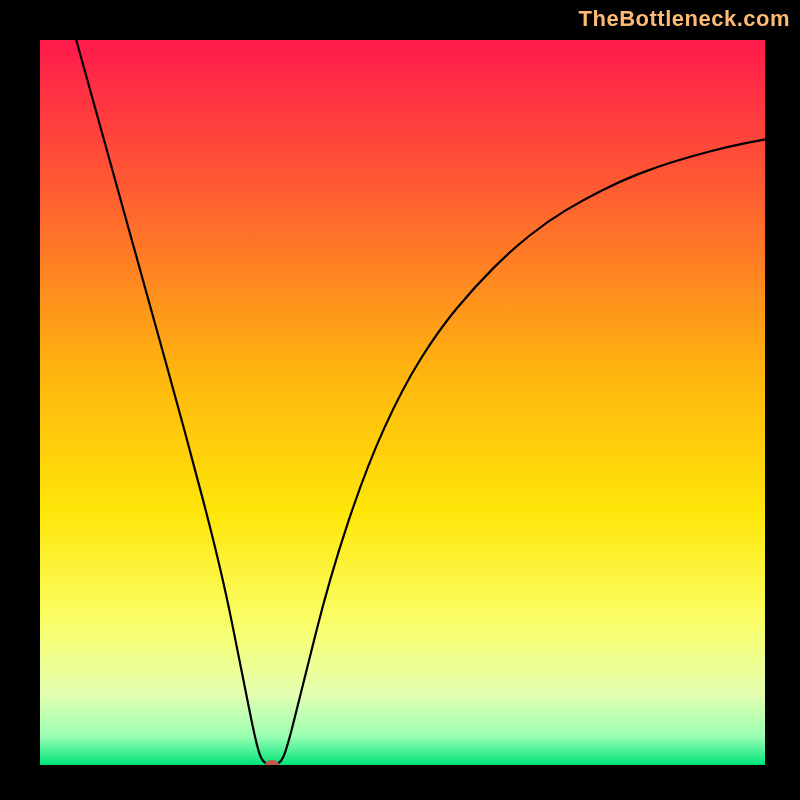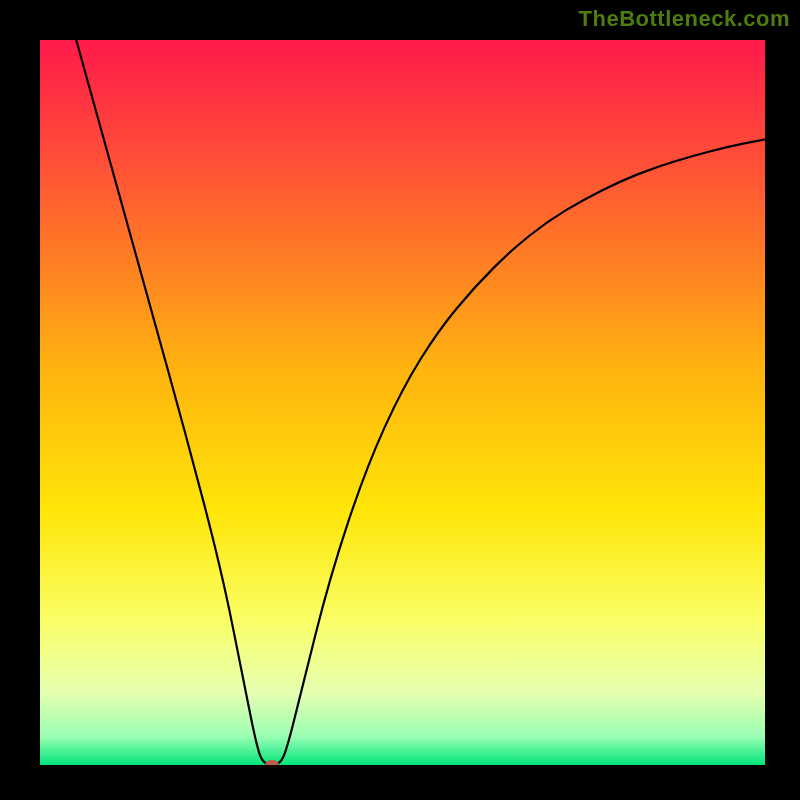--- a/index.html
+++ b/index.html
@@ -14,21 +14,21 @@
   .frame {
     position: relative;
     width: 800px;
     height: 800px;
     background: #000;
   }
   .watermark {
     position: absolute;
     top: 6px;
     right: 10px;
-    color: #4d7c0f;
+    color: #fdba74;
     font-size: 22px;
     font-weight: 600;
     letter-spacing: 0.5px;
     user-select: none;
   }
   .plot-wrap {
     position: absolute;
     left: 40px;
     top: 40px;
     width: 725px;

